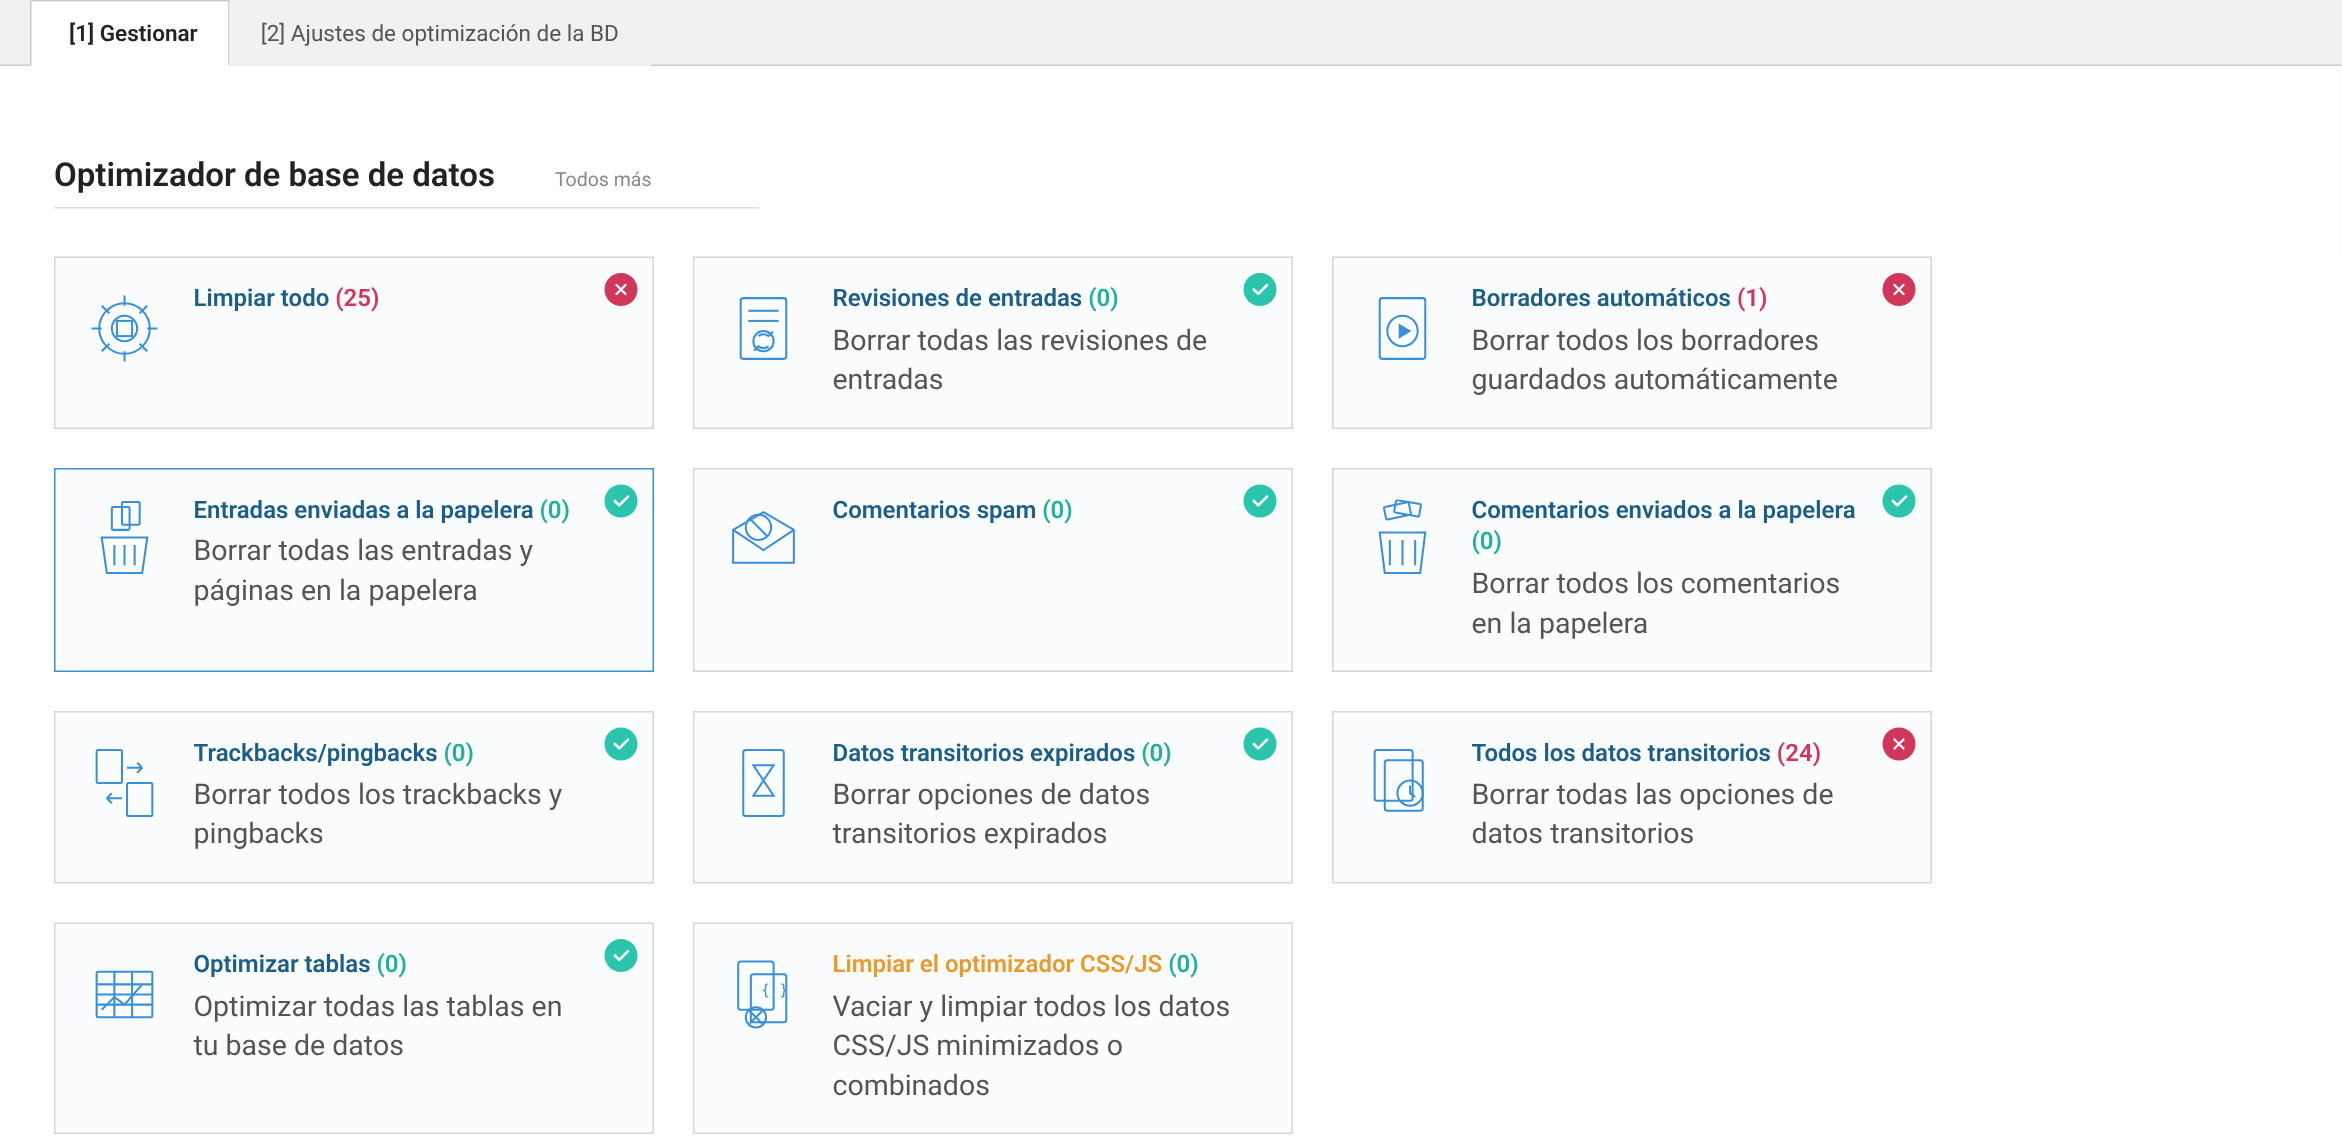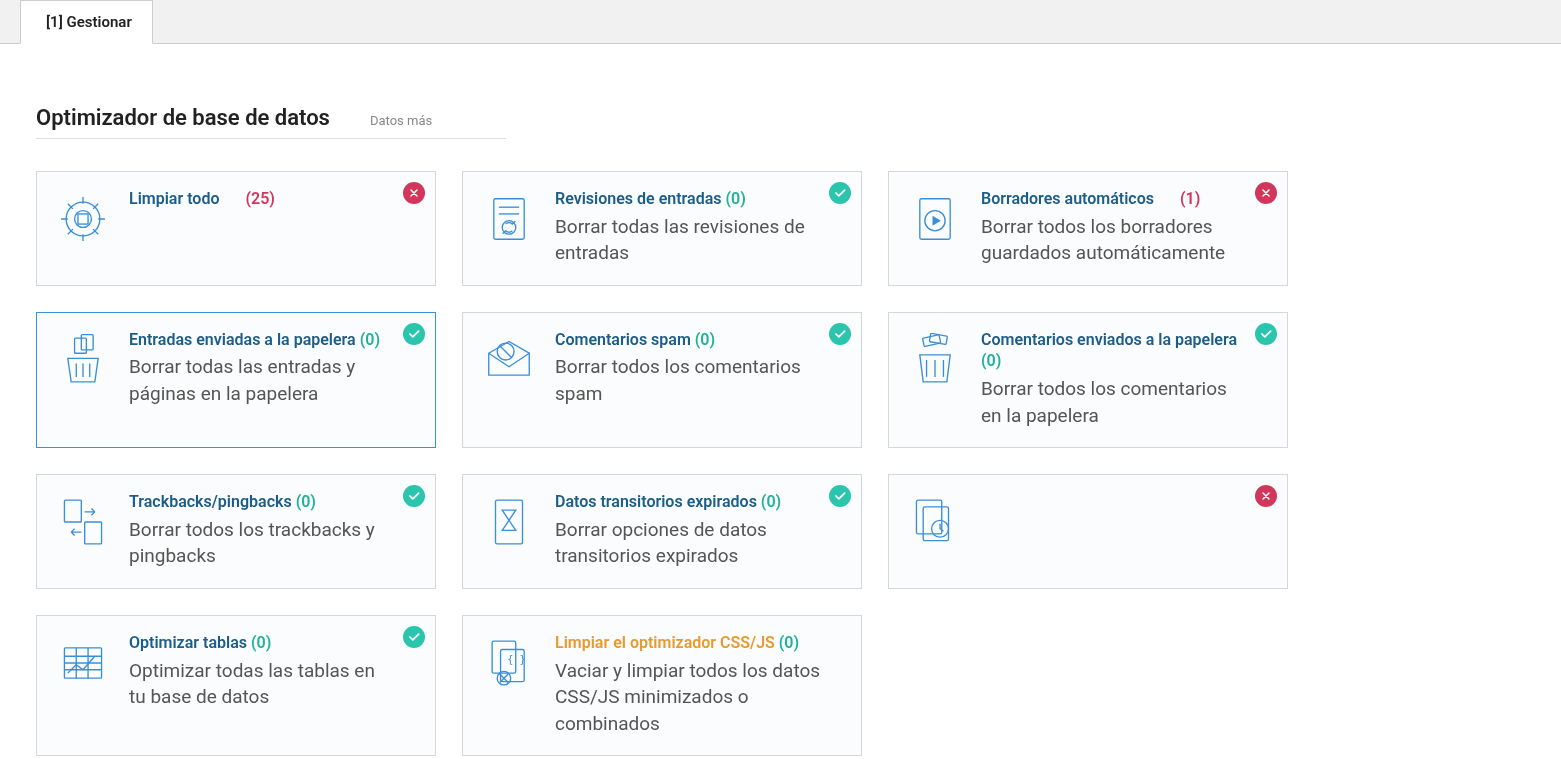--- a/index.html
+++ b/index.html
@@ -89,21 +89,21 @@
   .card-title {
     font-size: 16px;
     font-weight: 600;
     color: #1b5e8a;
     line-height: 1.35;
     margin-bottom: 4px;
   }
   .card-title.orange { color: #e89a2c; }
   .card-count { font-weight: 600; }
   .count-zero { color: #20b19a; }
-  .count-nonzero { color: #d1365b; margin-left: 22px; }
+  .count-nonzero { color: #d1365b; }
   .card-desc {
     font-size: 19px;
     color: #555;
     line-height: 1.4;
   }
   .status-icon {
     position: absolute;
     top: 10px;
     right: 10px;
     width: 22px;
@@ -118,26 +118,27 @@
   .status-ok { background: #2bc4ad; }
   .status-bad { background: #d1365b; }
   svg.card-svg { width: 54px; height: 54px; }
   .stroke-blue { stroke: #3a8fd9; fill: none; stroke-width: 1.6; }
 </style>
 </head>
 <body>
 
 <div class="tabs" id="tabs-bar">
     <div class="tab active">[1] Gestionar</div>
+    <div class="tab">[2] Ajustes de optimización de la BD</div>
   </div>
 
 <div class="page">
   <div class="page-title-row">
     <h1 class="page-title">Optimizador de base de datos</h1>
-    <a class="read-more">Datos más</a>
+    <a class="read-more">Todos más</a>
   </div>
   <div class="grid" id="grid">
       <div class="card">
         <div class="icon-slot">
           <svg class="card-svg" viewBox="0 0 64 64">
             <g class="stroke-blue">
               <circle cx="32" cy="32" r="20"></circle>
               <circle cx="32" cy="32" r="10"></circle>
               <path d="M32 6v8M32 50v8M6 32h8M50 32h8M14 14l6 6M44 44l6 6M50 14l-6 6M20 44l-6 6"></path>
               <rect x="26" y="26" width="12" height="12"></rect>
@@ -225,21 +226,20 @@
             <g class="stroke-blue">
               <path d="M8 24l24-14 24 14v26H8z"></path>
               <path d="M8 24l24 16 24-16"></path>
               <circle cx="28" cy="22" r="10"></circle>
               <line x1="21" y1="15" x2="35" y2="29"></line>
             </g>
           </svg>
         </div>
         <div class="body">
           <div class="card-title"><span>Comentarios spam </span><span class="card-count count-zero">(0)</span></div>
-          <div class="card-desc">Borrar todos los comentarios spam</div>
         </div>
         <div class="status-icon status-ok">
           <svg width="14" height="14" viewBox="0 0 24 24">
             <path d="M5 12l5 5L20 7" stroke="#fff" stroke-width="3" fill="none" stroke-linecap="round" stroke-linejoin="round"></path>
           </svg>
         </div>
       </div>
       <div class="card">
         <div class="icon-slot">
           <svg class="card-svg" viewBox="0 0 64 64">
@@ -306,20 +306,24 @@
       <div class="card">
         <div class="icon-slot">
           <svg class="card-svg" viewBox="0 0 64 64">
             <g class="stroke-blue">
               <rect x="10" y="6" width="30" height="40" rx="2"></rect>
               <rect x="18" y="14" width="30" height="40" rx="2"></rect>
               <circle cx="38" cy="40" r="10"></circle>
               <path d="M38 34v6l4 3"></path>
             </g>
           </svg>
+        </div>
+        <div class="body">
+          <div class="card-title"><span>Todos los datos transitorios </span><span class="card-count count-nonzero">(24)</span></div>
+          <div class="card-desc">Borrar todas las opciones de datos transitorios</div>
         </div>
         <div class="status-icon status-bad">
           <svg width="12" height="12" viewBox="0 0 24 24">
             <path d="M6 6l12 12M18 6L6 18" stroke="#fff" stroke-width="3" fill="none" stroke-linecap="round"></path>
           </svg>
         </div>
       </div>
       <div class="card">
         <div class="icon-slot">
           <svg class="card-svg" viewBox="0 0 64 64">

